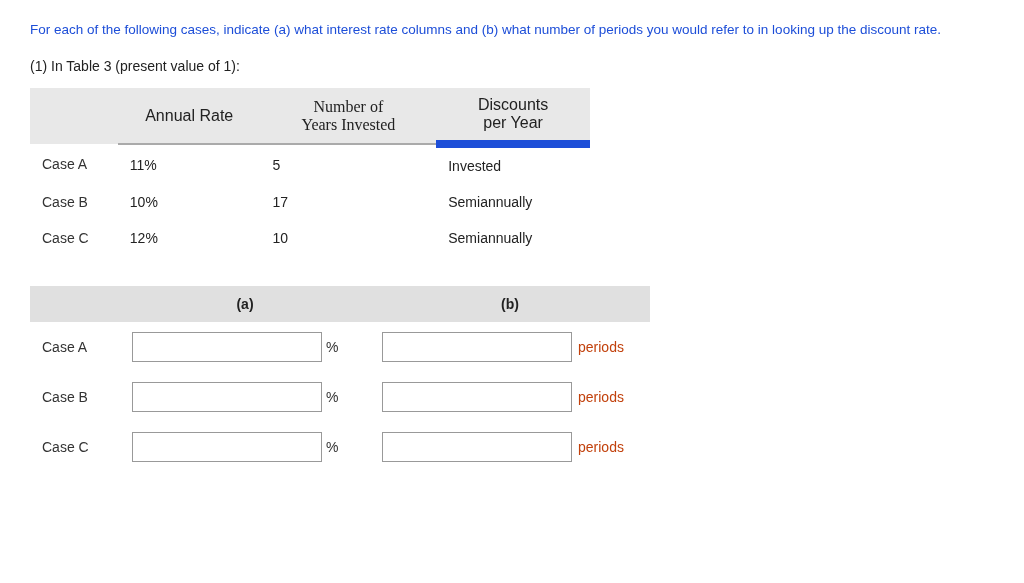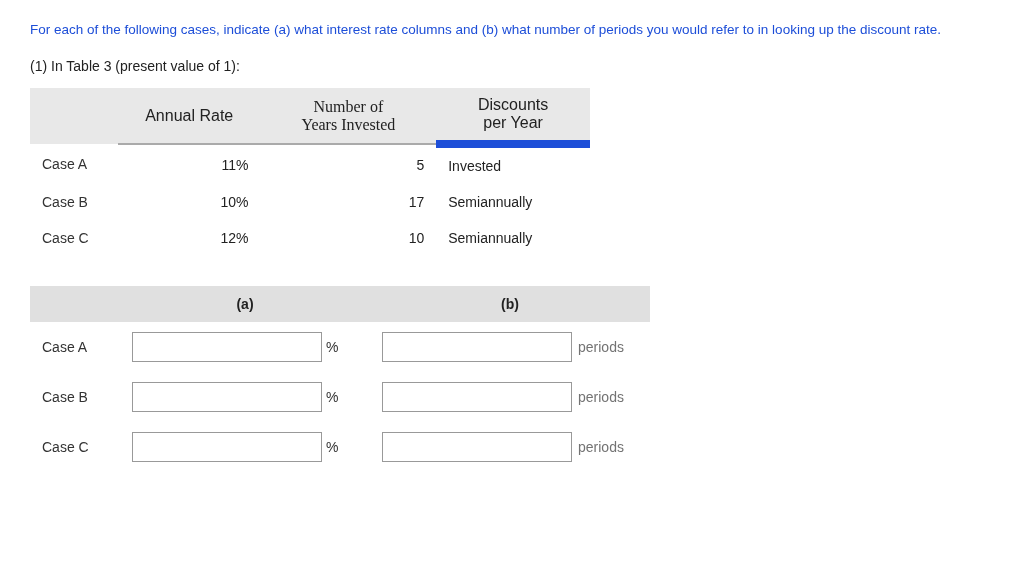--- a/index.html
+++ b/index.html
@@ -71,21 +71,21 @@
       font-size: 14px;
       border: none;
       background: #fff;
     }
 
     .top-table tbody tr td:first-child {
       color: #333;
     }
 
     .top-table tbody tr td.center {
-      text-align: right;
+      text-align: left;
     }
 
     .top-table thead tr th.header-empty {
       background-color: #e8e8e8;
     }
 
     
     .bottom-section {
       margin-top: 10px;
     }
@@ -158,21 +158,21 @@
       font-size: 14px;
     }
 
     .percent-label {
       font-size: 14px;
       color: #333;
     }
 
     .periods-label {
       font-size: 14px;
-      color: #737373;
+      color: #c2410c;
     }
 
     .top-table-wrapper {
       background: #fff;
     }
 
     .header-row-bg {
       background-color: #e8e8e8;
     }
   </style>

